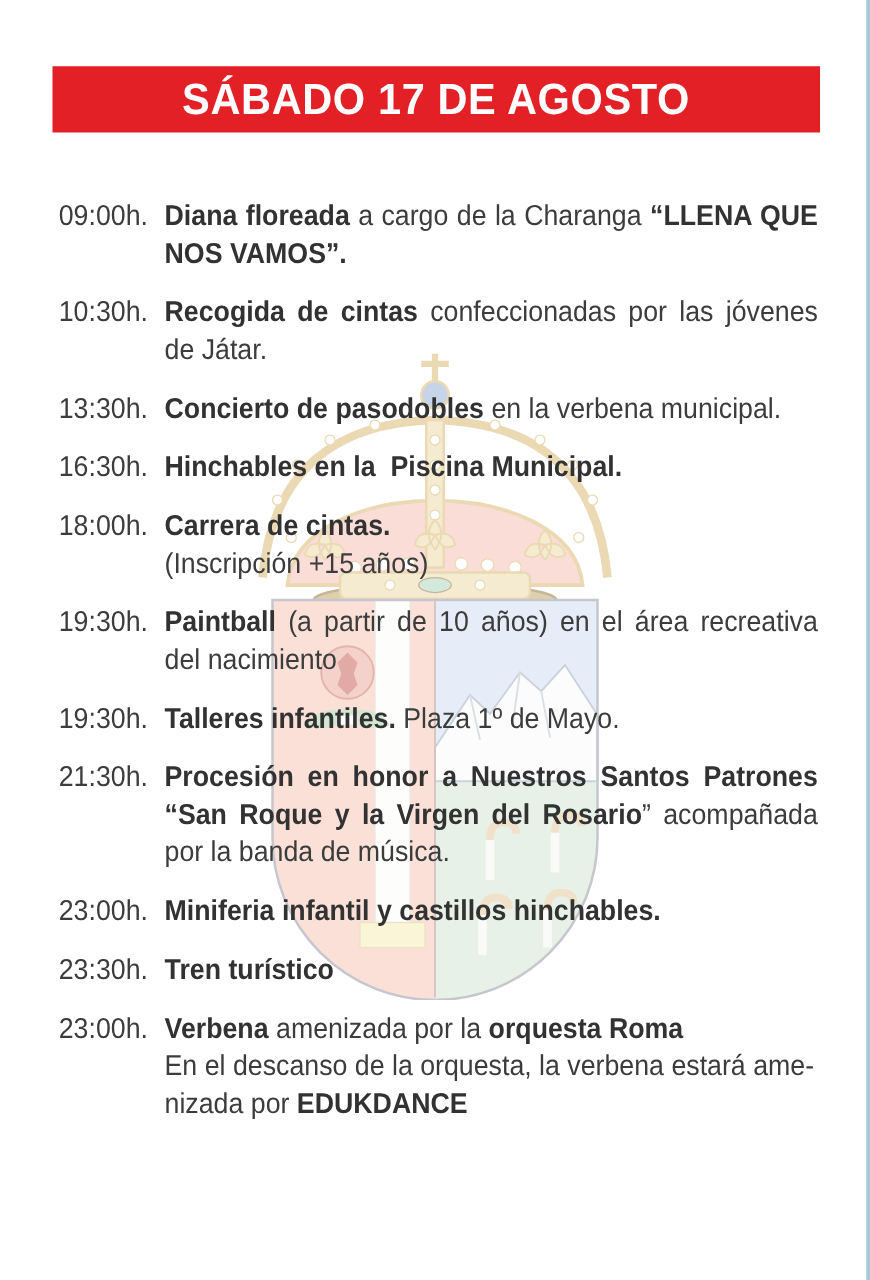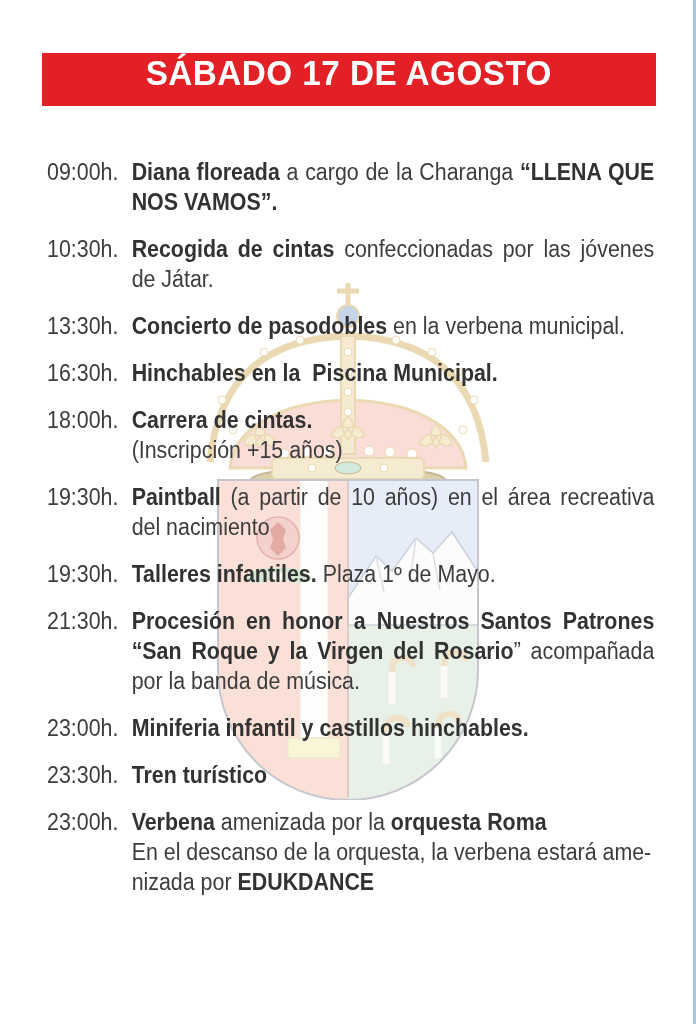--- a/index.html
+++ b/index.html
@@ -13,21 +13,21 @@
     border-right: 3px solid var(--edge-color, #a6c8da);
     overflow: hidden;
   }
 
   
   .header-bar {
     position: absolute;
     left: 42px; top: 53px;
     width: 614px; height: 53px;
     background: var(--header-bg, #e32026);
-    display: flex; align-items: flex-start; justify-content: center;
+    display: flex; align-items: center; justify-content: center;
     z-index: 2;
   }
   .header-bar .title {
     color: var(--header-fg, #fff);
     font-weight: 700;
     font-size: 35px;
     letter-spacing: 0.5px;
     transform: scaleX(0.95);
     transform-origin: center center;
     white-space: nowrap;

